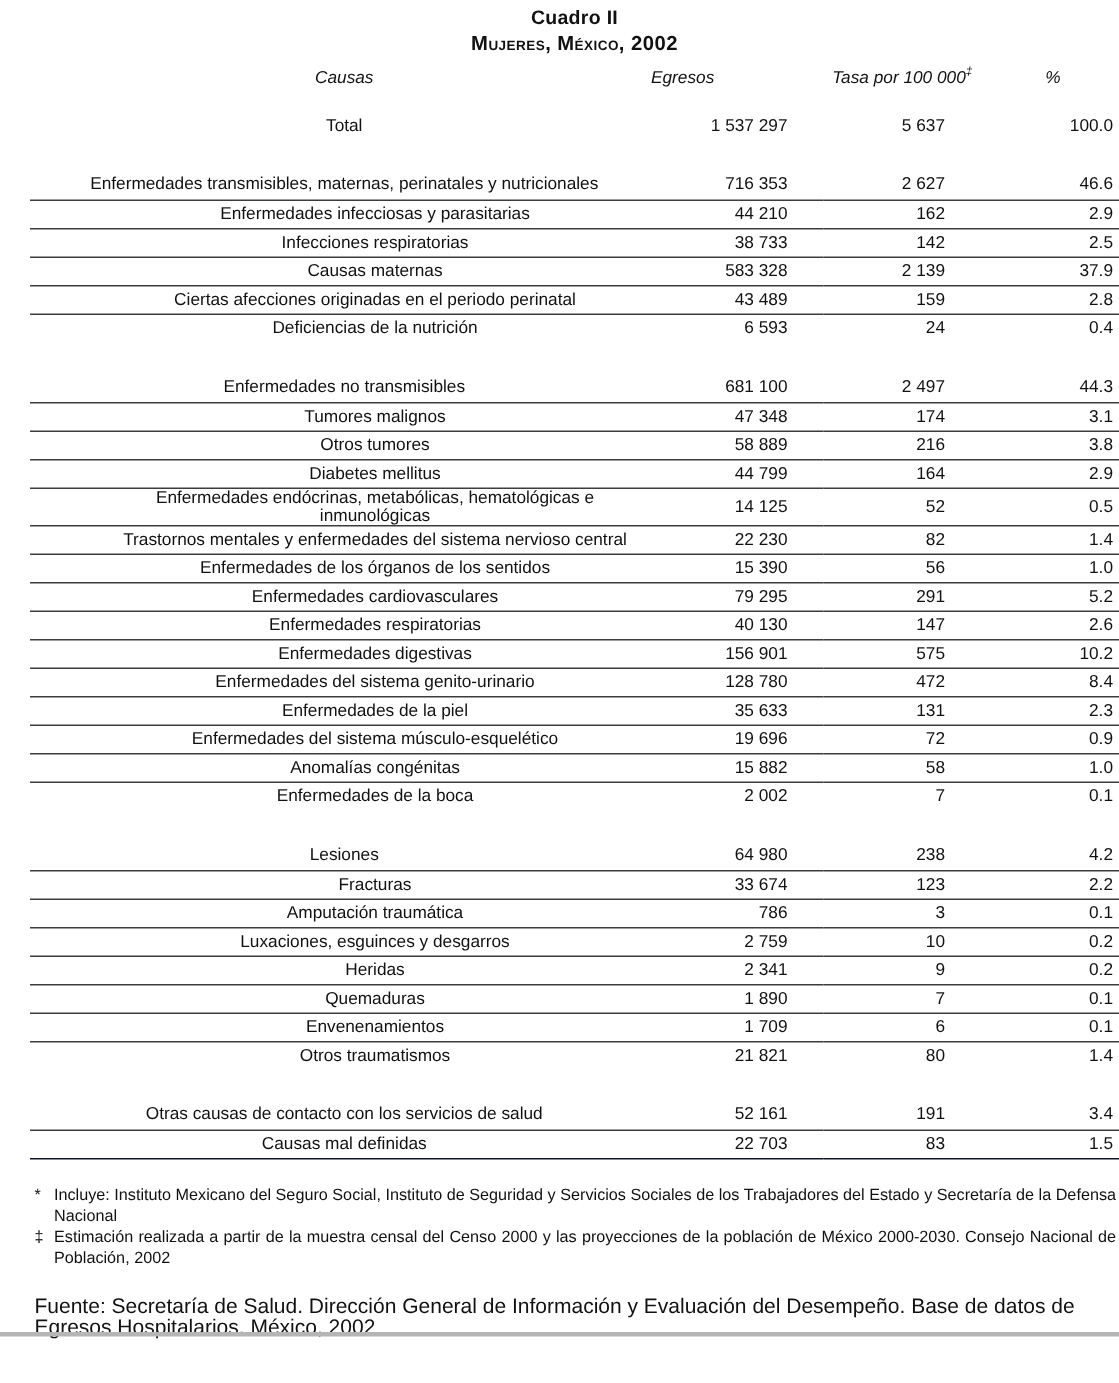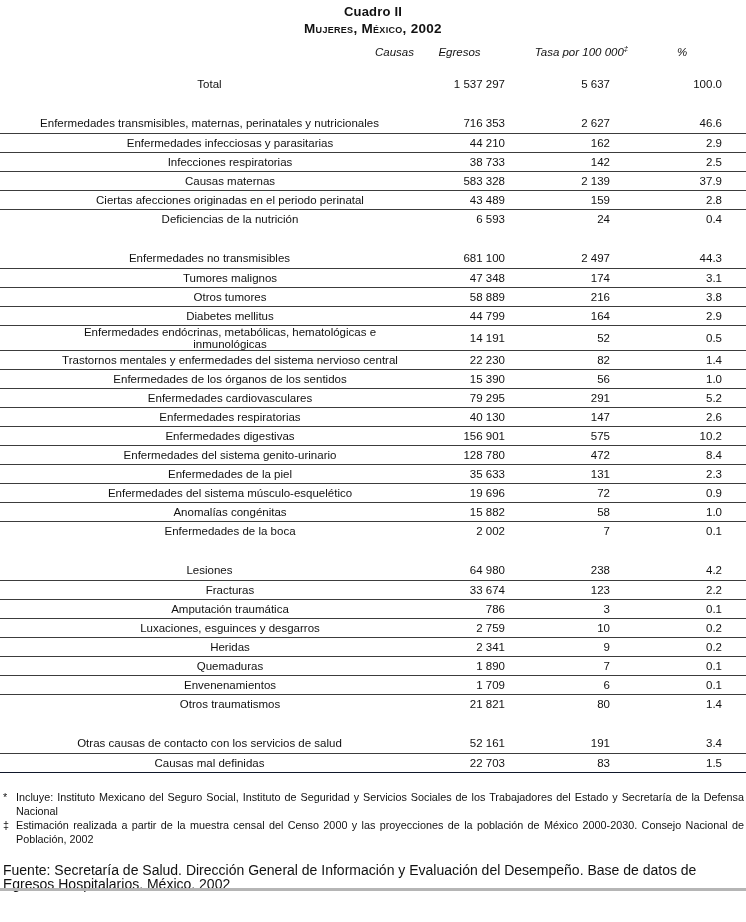--- a/index.html
+++ b/index.html
@@ -5,21 +5,21 @@
   * { box-sizing: border-box; }
   html, body {
     margin: 0; padding: 0;
     width: 746px; height: 922px;
     background: #ffffff;
     color: #111111;
     font-family: "Liberation Sans", sans-serif;
     overflow: hidden;
     position: relative;
   }
-  .page { position: relative; width: 746px; height: 894px; }
+  .page { position: relative; width: 746px; height: 894px; padding-left: 20px; }
 
   
   .title-block { padding-top: 4px; text-align: center; }
   .title-label {
     font-size: 13px; font-weight: bold; letter-spacing: 0.2px;
   }
   .title-main {
     font-size: 13.5px; font-weight: bold;
     font-variant: small-caps; letter-spacing: 0.3px;
     margin-top: 3px;
@@ -39,22 +39,22 @@
   col.c-label { width: 414px; }
   col.c-egresos { width: 115px; }
   col.c-tasa { width: 105px; }
   col.c-pct { width: 112px; }
 
   th {
     font-style: italic; font-weight: normal;
     font-size: 11.5px; vertical-align: bottom;
     padding: 0 0 16px 0;
   }
-  th.h-label { text-align: right; padding-left: 5px; }
-  th.h-egresos { text-align: center; padding-right: 24px; }
+  th.h-label { text-align: center; padding-left: 5px; }
+  th.h-egresos { text-align: left; padding-right: 24px; }
   th.h-tasa { text-align: center; }
   th.h-pct { text-align: center; padding-right: 16px; }
 
   td {
     font-size: 11.5px; height: 19px;
     padding: 0; vertical-align: middle;
   }
   td.label { text-align: center; padding-left: 5px; }
   tr.sub td.label { padding-left: 46px; }
   td.num { text-align: right; padding-right: 24px; }
@@ -163,21 +163,21 @@
           <td class="num">3.8</td>
         </tr>
         <tr class="sub rule">
           <td class="label">Diabetes mellitus</td>
           <td class="num">44 799</td>
           <td class="num">164</td>
           <td class="num">2.9</td>
         </tr>
         <tr class="sub rule">
           <td class="label">Enfermedades endócrinas, metabólicas, hematológicas e inmunológicas</td>
-          <td class="num">14 191</td>
+          <td class="num">14 125</td>
           <td class="num">52</td>
           <td class="num">0.5</td>
         </tr>
         <tr class="sub rule">
           <td class="label">Trastornos mentales y enfermedades del sistema nervioso central</td>
           <td class="num">22 230</td>
           <td class="num">82</td>
           <td class="num">1.4</td>
         </tr>
         <tr class="sub rule">

